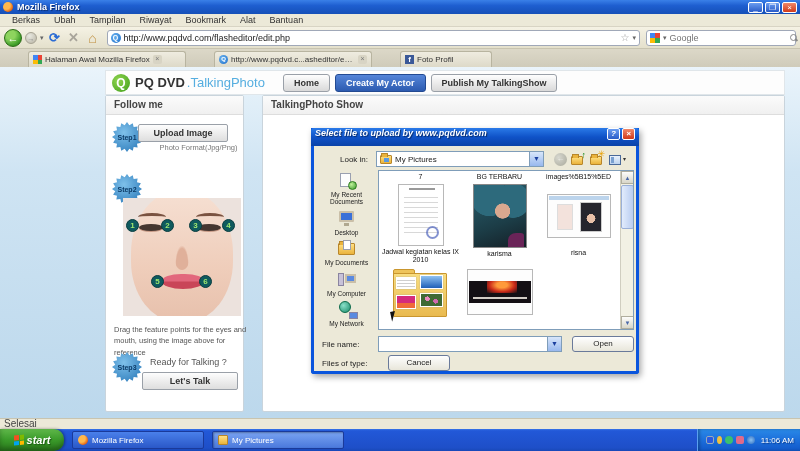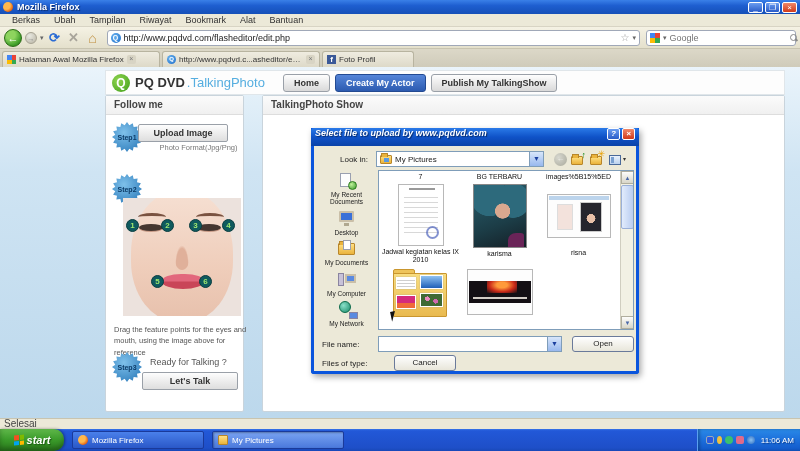--- a/index.html
+++ b/index.html
@@ -49,21 +49,21 @@
   .searchbox input { flex:1; border:none; outline:none; font-size:9px; color:#999; font-family:"Liberation Sans",sans-serif; }
   .mag { width:8px; height:8px; position:relative; flex:none; }
   .mag::before { content:""; position:absolute; left:0; top:0; width:5px; height:5px; border:1.5px solid #888; border-radius:50%; }
   .mag::after { content:""; position:absolute; left:5px; top:5px; width:3px; height:1.5px; background:#888; transform:rotate(45deg); }
 
   
   .tabbar { position:absolute; left:0; top:49px; width:800px; height:18px;
     background:linear-gradient(180deg,#dcd8c8,#cfcbba); display:flex; align-items:flex-end; padding:2px 2px 0 2px; gap:2px; }
   .tab { height:16px; display:flex; align-items:center; gap:3px; padding:0 4px; font-size:8px; color:#333;
     background:linear-gradient(180deg,#efece0,#ddd9c8); border:1px solid #b8b4a0; border-bottom:none;
-    border-radius:3px 3px 0 0; max-width:158px; }
+    border-radius:3px 3px 0 0; max-width:158px;margin-left:26px; }
   .tab.active { background:#fff; color:#111; }
   .tab .tlabel { overflow:hidden; white-space:nowrap; text-overflow:ellipsis; }
   .tclose { width:9px; height:9px; border-radius:2px; background:#d8d4c4; color:#777; font-size:7px;
     line-height:8px; text-align:center; flex:none; }
   .tab.active .tclose { background:#d24a3a; color:#fff; }
   .tico-e { width:9px; height:9px; border-radius:50%; background:radial-gradient(circle at 35% 35%,#6ab4f0,#1a6ac8);
     color:#fff; font-size:6px; line-height:9px; text-align:center; font-weight:bold; flex:none; }
   .tico-g { width:9px; height:9px; flex:none; display:grid; grid-template-columns:4.5px 4.5px; grid-template-rows:4.5px 4.5px; }
   .tico-g i:nth-child(1){background:#4285f4;} .tico-g i:nth-child(2){background:#ea4335;}
   .tico-g i:nth-child(3){background:#fbbc05;} .tico-g i:nth-child(4){background:#34a853;}
@@ -515,21 +515,21 @@
           <span class="dlabel" style="width:56px;">File name:</span>
           <div class="combo" style="width:184px;">
             <span class="cval"></span>
             <div class="carrow">▼</div>
           </div>
           <div class="xpbtn" style="width:62px; margin-left:10px;">Open</div>
         </div>
 
         <div class="drow" style="top:227px; height:16px; padding-left:8px;">
           <span class="dlabel" style="width:56px;">Files of type:</span>
-          <div class="xpbtn" style="width:62px; margin-left:16px;">Cancel</div>
+          <div class="xpbtn" style="width:62px; margin-left:10px;">Cancel</div>
         </div>
       </div>
     </div>
   </div>
 
   <div class="statusbar">
     <span>Selesai</span>
   </div>
 
   <div class="taskbar">

